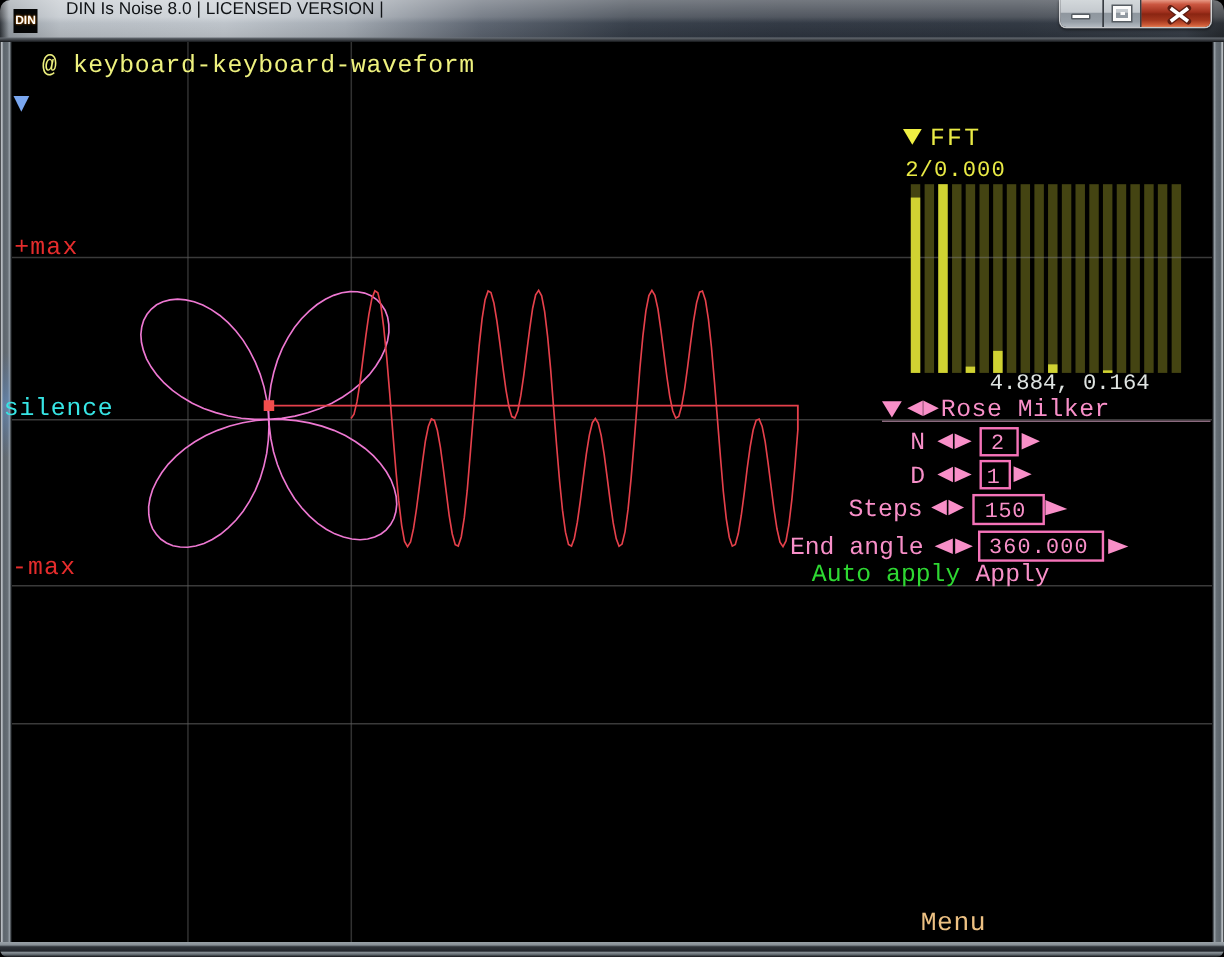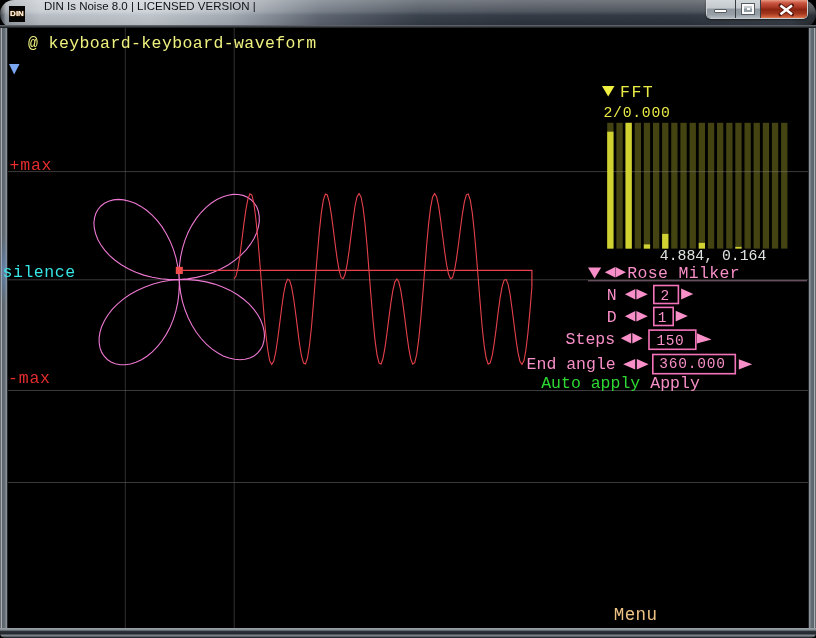--- a/index.html
+++ b/index.html
@@ -1,18 +1,18 @@
 <!DOCTYPE html>
 <html><head><meta charset="utf-8"><style>
 html,body{margin:0;padding:0;width:816px;height:638px;background:#000;overflow:hidden}
 *{box-sizing:border-box}
 #win{position:absolute;left:0;top:0;width:816px;height:638px;background:#000;border-radius:7px 7px 5px 5px;overflow:hidden}
 #tbar{position:absolute;left:0;top:0;width:816px;height:28px;
  background:linear-gradient(180deg, rgba(255,255,255,.34) 0%, rgba(255,255,255,.18) 40%, rgba(120,128,138,.10) 55%, rgba(0,0,0,.12) 100%),
- linear-gradient(90deg,#2a2e33 0px,#9aa1a8 6px,#bfc5cb 40px,#c6ccd2 150px,#a9b0b8 230px,#5c6470 320px,#333b46 420px,#2c333e 520px,#2b323c 680px,#343b44 790px,#22262b 816px);border-radius:14px;}
+ linear-gradient(90deg,#2a2e33 0px,#9aa1a8 6px,#bfc5cb 40px,#c6ccd2 150px,#a9b0b8 230px,#5c6470 320px,#333b46 420px,#2c333e 520px,#2b323c 680px,#343b44 790px,#22262b 816px);}
 #tbar:after{content:"";position:absolute;left:0;top:25px;width:816px;height:3px;background:linear-gradient(180deg,#6a7077,#15171a)}
 #icon{position:absolute;left:9px;top:6px;width:16px;height:16px;background:#050505;color:#fff;
  font:bold 8px/16px "Liberation Sans",sans-serif;text-align:center;letter-spacing:0;
  text-shadow:0 0 1.5px #ff8800}
 #title{position:absolute;left:44px;top:0;height:40px;line-height:26px;color:#101316;
  font:11.5px "Liberation Sans",sans-serif}
 #btns{position:absolute;left:706px;top:0px;width:102px;height:19px;border:1px solid rgba(255,255,255,.72);
  border-top:none;border-radius:0 0 5px 5px;overflow:hidden;display:flex;box-shadow:0 1px 2px rgba(0,0,0,.5)}
 .wbtn{height:100%;border-right:1px solid #383d42;position:relative}
 #bmin{width:29px;background:linear-gradient(180deg,#d3d8db 0%,#c4c9ce 45%,#8f979f 50%,#969ea6 80%,#b3bac1 100%)}

